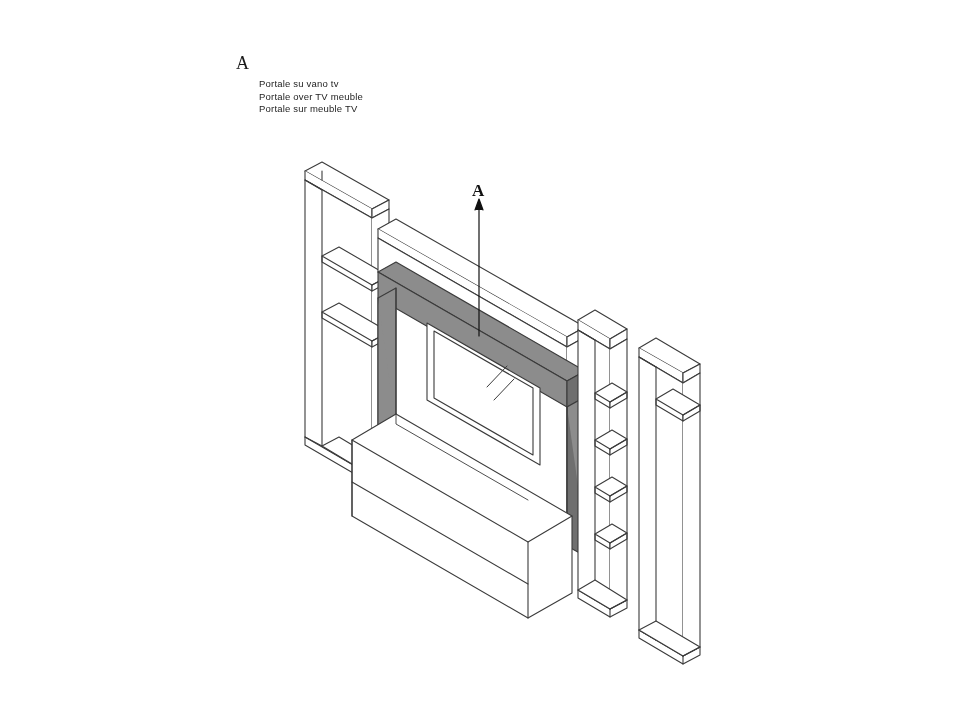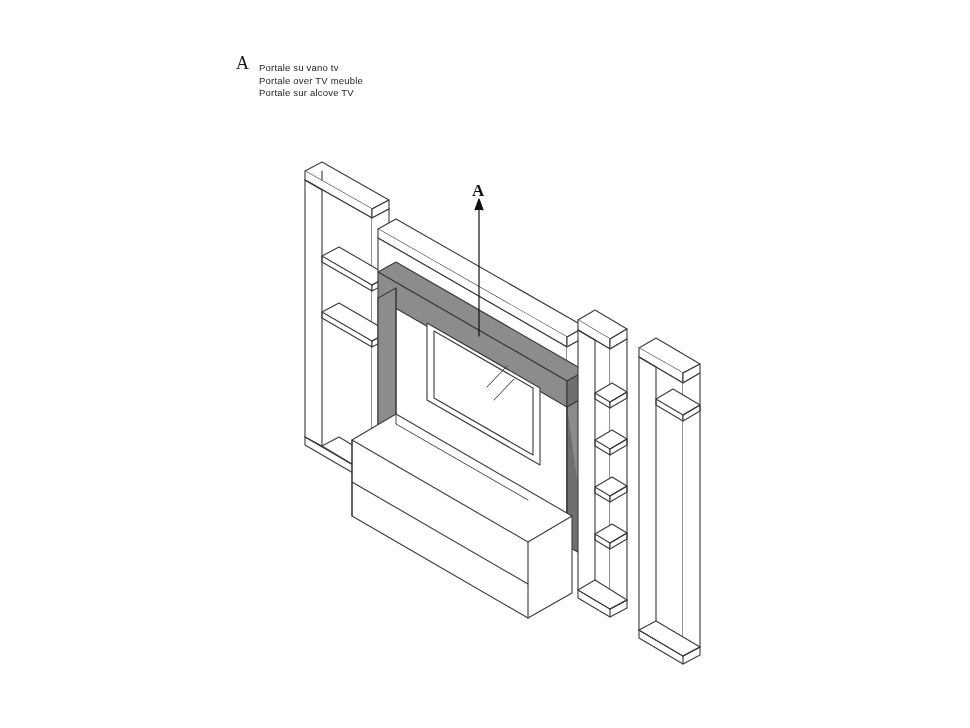--- a/index.html
+++ b/index.html
@@ -36,21 +36,21 @@
     font-family: "Liberation Serif", serif;
     font-size: 18px;
     line-height: 18px;
     color: #1a1a1a;
     margin-right: 10px;
     margin-top: 4px;
   }
   .legend-lines {
     display: flex;
     flex-direction: column;
-    margin-top: 12px;
+    margin-top: 28px;
   }
   .legend-line {
     font-family: "Liberation Sans", sans-serif;
     font-size: 9.5px;
     line-height: 12.5px;
     letter-spacing: 0.2px;
     color: #1d1d1d;
     white-space: nowrap;
   }
 
@@ -80,21 +80,21 @@
 </head>
 <body>
 
 <div id="page">
 
   <div class="legend">
     <div class="legend-key">A</div>
     <div class="legend-lines">
       <div class="legend-line">Portale su vano tv</div>
       <div class="legend-line">Portale over TV meuble</div>
-      <div class="legend-line">Portale sur alcove TV</div>
+      <div class="legend-line">Portale sur meuble TV</div>
     </div>
   </div>
 
   <div id="drawing">
     <svg width="970" height="728" viewBox="0 0 970 728" xmlns="http://www.w3.org/2000/svg">
       <g fill="none" stroke="#3b3b3b" stroke-width="1.1" stroke-linejoin="round" stroke-linecap="round">
 
         <g>
           <path d="M305,171 L322,162 L389,200 L372,209 Z" fill="#ffffff"></path>
           <path d="M305,171 L305,180 L372,218 L372,209" fill="#ffffff"></path>

